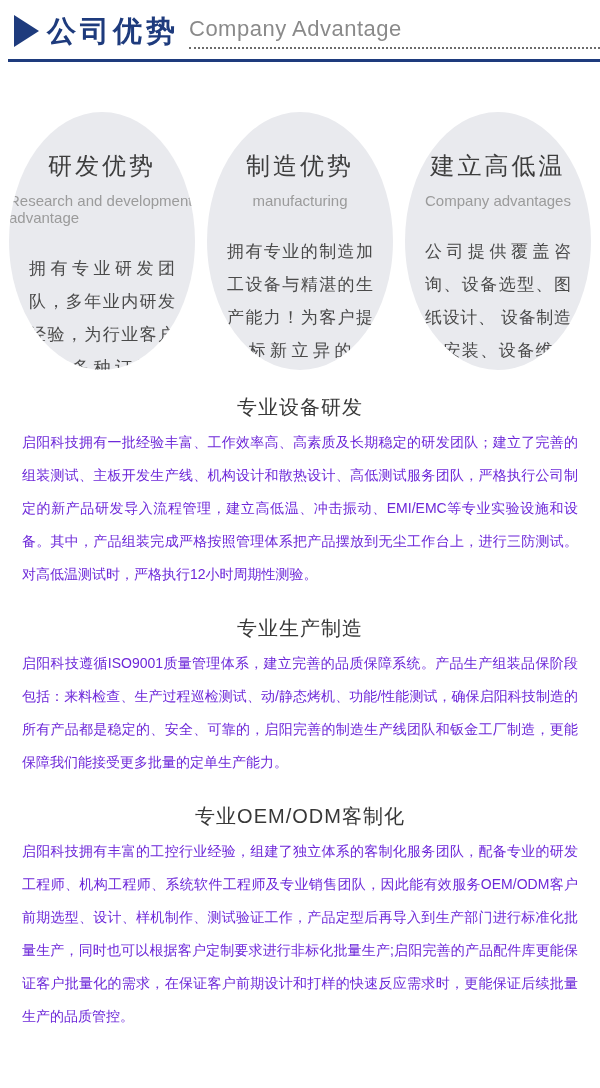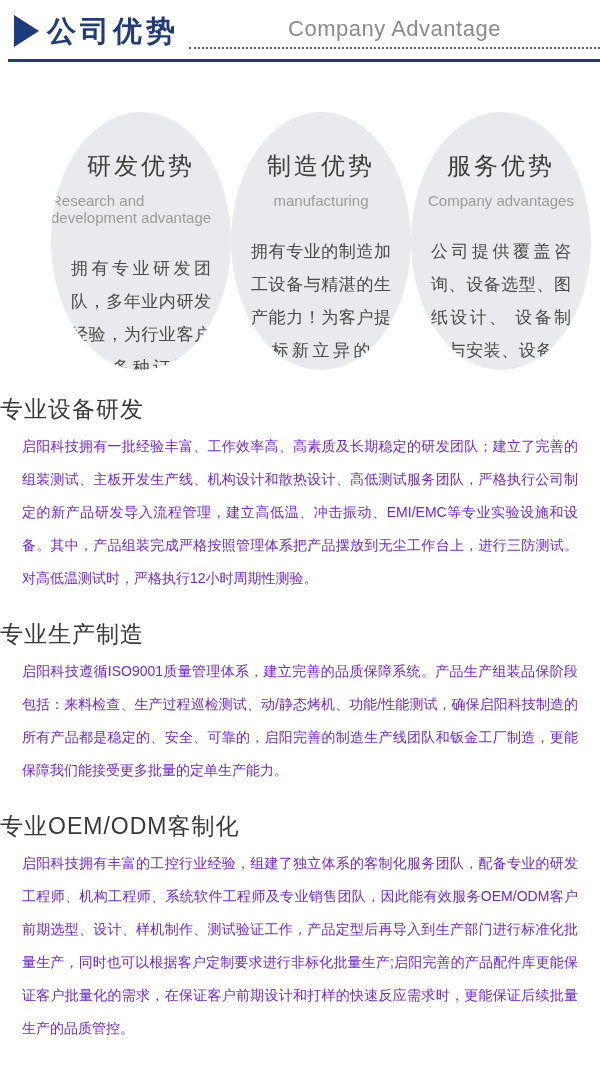--- a/index.html
+++ b/index.html
@@ -4,21 +4,21 @@
 <style>
   * { margin:0; padding:0; box-sizing:border-box; }
   html,body { background:#ffffff; }
   body {
     width:600px; min-height:1088px; margin:0 auto;
     font-family:"Liberation Sans","DejaVu Sans",sans-serif;
     color:#4c4c4c; overflow-x:hidden;
   }
 
   
-  .header { padding:12px 0 0 8px;text-align:center; }
+  .header { padding:12px 0 0 8px; }
   .header-row { display:flex; align-items:center; padding-left:6px; }
   .tri {
     width:0; height:0; flex:0 0 auto;
     border-top:16px solid transparent;
     border-bottom:16px solid transparent;
     border-left:25px solid #1e3b7d;
     margin-bottom:2px;
   }
   .title-zh {
     font-size:29px; font-weight:700; color:#1e3b7d;
@@ -26,39 +26,39 @@
   }
   .en-wrap {
     flex:1 1 auto; align-self:flex-end;
     border-bottom:2px dotted #6b6b6b;
     padding-bottom:5px; margin-bottom:3px;
   }
   .title-en { font-size:22px; color:#8a8a8a; letter-spacing:0.5px; }
   .header-bar { height:3px; background:#1e3b7d; margin-top:7px; }
 
   
-  .cards { display:flex; justify-content:space-between; padding:0 9px; margin-top:50px;margin-left:42px; }
+  .cards { display:flex; justify-content:space-between; padding:0 9px; margin-top:50px; }
   .card {
     width:186px; height:258px; background:#e9eaee;
     border-radius:50%;
     display:flex; flex-direction:column; align-items:center;
     padding-top:38px; overflow:hidden;
   }
   .card-title { font-size:24px; font-weight:400; color:#3d3d3d; letter-spacing:3px; }
   .card-sub { margin-top:10px; font-size:15px; color:#9b9b9b; }
   .card-body {
     margin-top:26px; padding:0 20px;
     font-size:17px; line-height:1.95; color:#4a4a4a;
     text-align:justify; text-align-last:center;
   }
 
   
   .sections { margin-top:22px; }
   .section-heading {
-    font-size:23px; font-weight:400;
+    text-align:center; font-size:20px; font-weight:400;
     color:#383838; letter-spacing:1px; margin:24px 0 5px 0;
   }
   .section-body {
     margin:0 22px; font-size:14px; line-height:33px;
     color:#6d28d9; text-align:justify;
   }
 </style>
 </head>
 <body>
 
@@ -78,21 +78,21 @@
     <div class="card-title">研发优势</div>
     <div class="card-sub">Research and development advantage</div>
     <div class="card-body">拥有专业研发团队，多年业内研发经验，为行业客户研发多种订制产品，得到客户一致订可。</div>
   </div>
   <div class="card">
     <div class="card-title">制造优势</div>
     <div class="card-sub">manufacturing</div>
     <div class="card-body">拥有专业的制造加工设备与精湛的生产能力！为客户提供标新立异的产品！</div>
   </div>
   <div class="card">
-    <div class="card-title">服务优势</div>
+    <div class="card-title">建立高低温</div>
     <div class="card-sub">Company advantages</div>
     <div class="card-body">公司提供覆盖咨询、设备选型、图纸设计、 设备制造与安装、设备维护全过程专业服务， 360 度贴心到家。</div>
   </div>
 </div>
 
 <div class="sections">
   <h2 class="section-heading">专业设备研发</h2>
   <p class="section-body">启阳科技拥有一批经验丰富、工作效率高、高素质及长期稳定的研发团队；建立了完善的组装测试、主板开发生产线、机构设计和散热设计、高低测试服务团队，严格执行公司制定的新产品研发导入流程管理，建立高低温、冲击振动、EMI/EMC等专业实验设施和设备。其中，产品组装完成严格按照管理体系把产品摆放到无尘工作台上，进行三防测试。对高低温测试时，严格执行12小时周期性测验。</p>
 
   <h2 class="section-heading">专业生产制造</h2>

